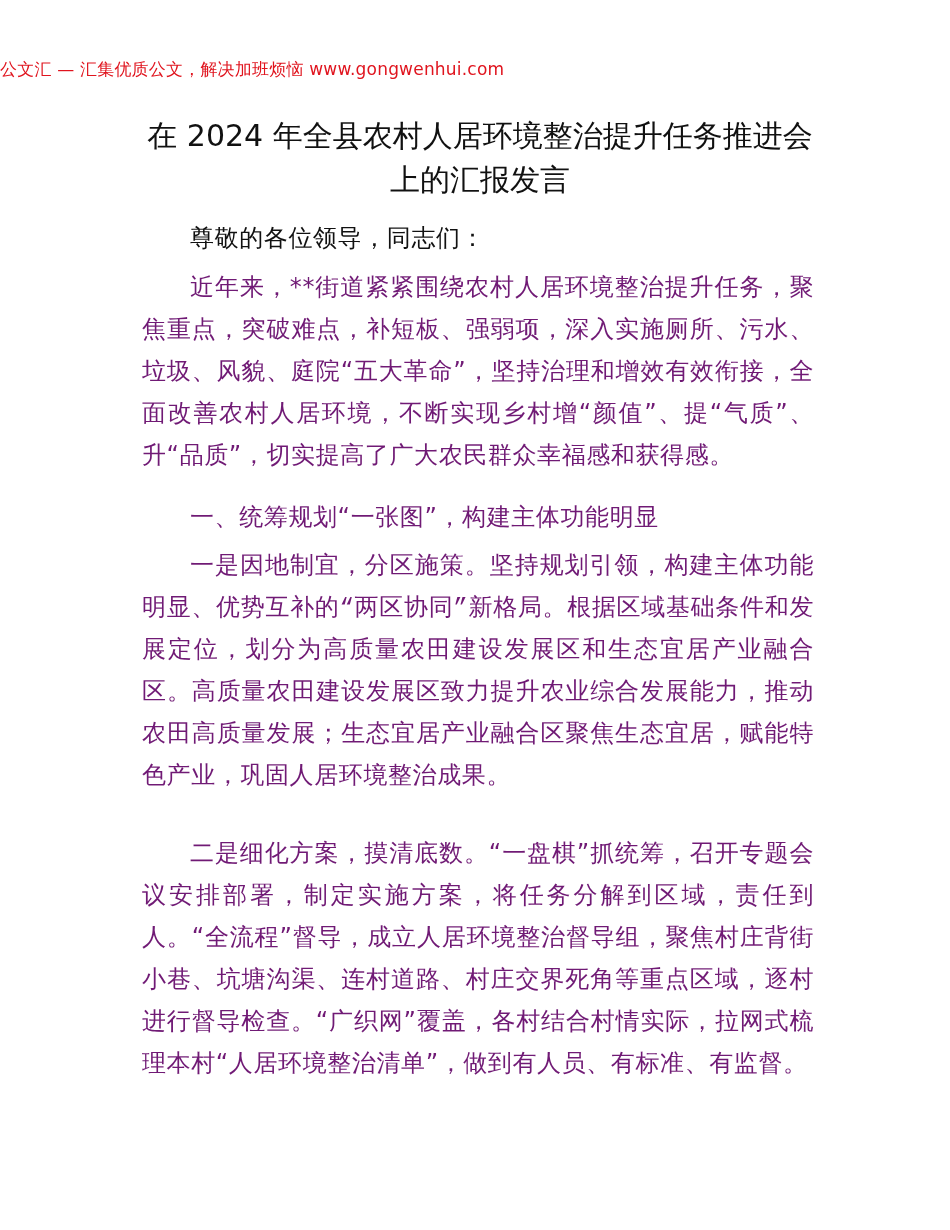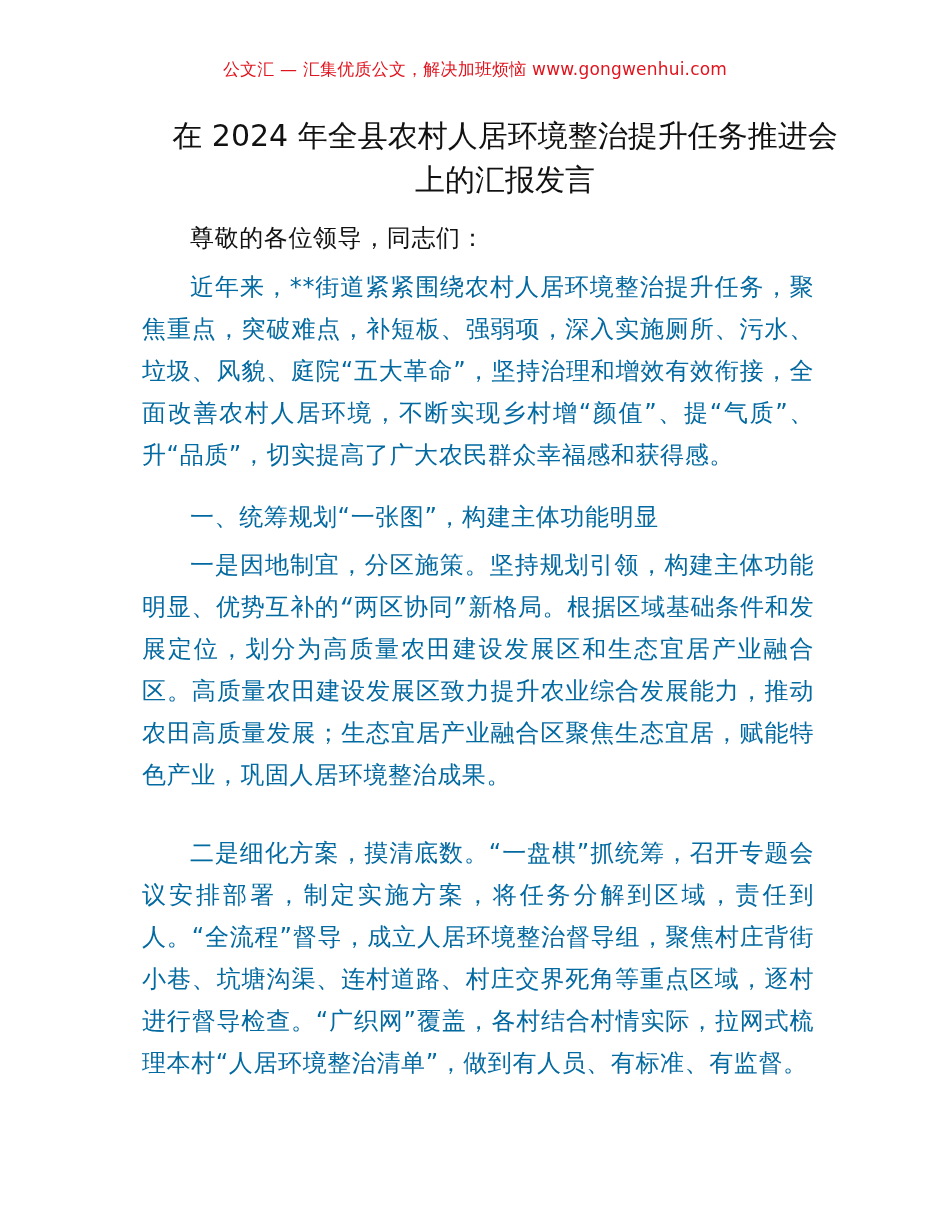--- a/index.html
+++ b/index.html
@@ -1,23 +1,23 @@
 <!DOCTYPE html>
 <html><head>
 <meta charset="utf-8">
 <style>
   html, body { margin:0; padding:0; background:#ffffff; }
   body { width:950px; height:1230px; position:relative; overflow:hidden;
          font-family:"DejaVu Sans","Liberation Sans",sans-serif; color:#111; }
-  .header { position:absolute; top:58px; left:0; width:950px; text-align:center;
+  .header { position:absolute; top:58px; left:0; width:950px; text-align:left;
             font-size:17px; color:#e0141e; letter-spacing:0.2px; }
   .title { position:absolute; top:114px; left:140px; width:680px; text-align:center;
-           font-size:30px; line-height:44px; color:#111;margin-left:25px; }
+           font-size:30px; line-height:44px; color:#111; }
   .body-text { position:absolute; left:142px; width:672px; font-size:24px;
-               line-height:42px; color:#0369a1; text-align:justify; letter-spacing:0.6px; }
+               line-height:42px; color:#701a75; text-align:justify; letter-spacing:0.6px; }
   .p { margin:0; text-indent:48px; }
   .salutation { position:absolute; top:216px; left:190px; font-size:24px; letter-spacing:0.6px;margin-top:6px; }
 </style>
 </head>
 <body>
 
 <div class="header">公文汇 — 汇集优质公文，解决加班烦恼 www.gongwenhui.com</div>
 
 <div class="title">在 2024 年全县农村人居环境整治提升任务推进会上的汇报发言</div>
 

